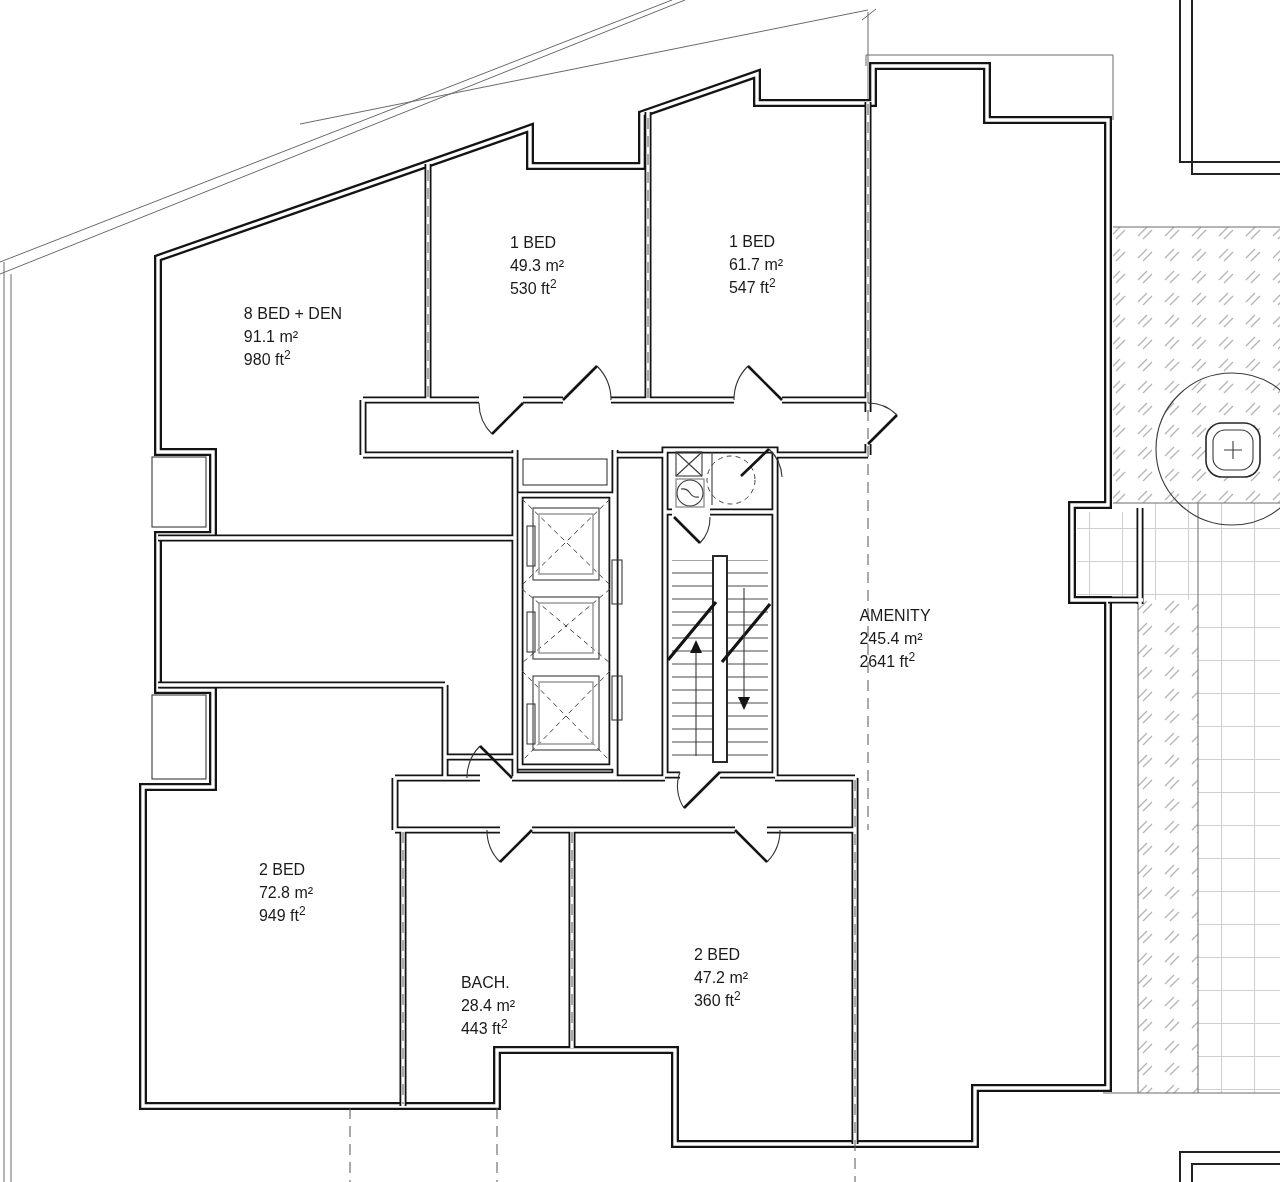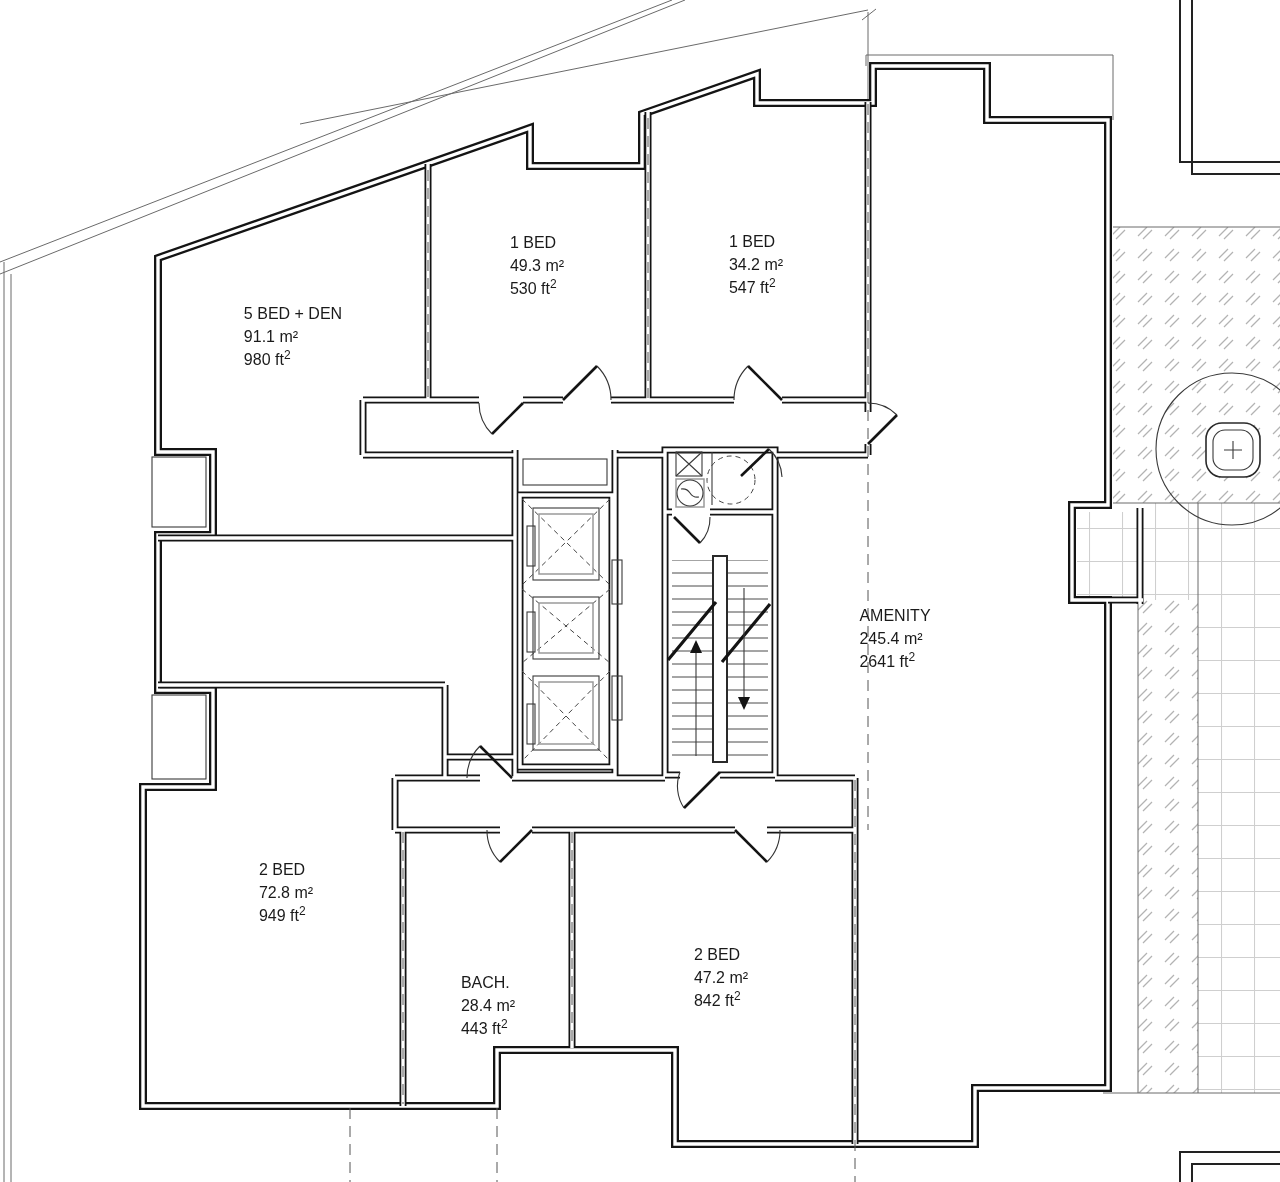--- a/index.html
+++ b/index.html
@@ -202,48 +202,48 @@
           <path class="arc" d="M767,862 A45,45 0 0 0 780,830"></path>
         </g>
     <g>
           <path class="leaf" d="M512,778 L480,746"></path>
           <path class="arc" d="M480,746 A45,45 0 0 0 467,778"></path>
         </g>
   </g>
 </svg>
 
   <div class="unit-label" style="left:293px;top:302px">
-    <span style="display:block">5 BED + DEN</span>
+    <span style="display:block">8 BED + DEN</span>
     <span style="display:block">91.1 m²</span>
     <span style="display:block"><span>980 ft</span><sup>2</sup></span>
   </div>
   <div class="unit-label" style="left:537px;top:231px">
     <span style="display:block">1 BED</span>
     <span style="display:block">49.3 m²</span>
     <span style="display:block"><span>530 ft</span><sup>2</sup></span>
   </div>
   <div class="unit-label" style="left:756px;top:230px">
     <span style="display:block">1 BED</span>
-    <span style="display:block">34.2 m²</span>
+    <span style="display:block">61.7 m²</span>
     <span style="display:block"><span>547 ft</span><sup>2</sup></span>
   </div>
   <div class="unit-label" style="left:895px;top:604px">
     <span style="display:block">AMENITY</span>
     <span style="display:block">245.4 m²</span>
     <span style="display:block"><span>2641 ft</span><sup>2</sup></span>
   </div>
   <div class="unit-label" style="left:286px;top:858px">
     <span style="display:block">2 BED</span>
     <span style="display:block">72.8 m²</span>
     <span style="display:block"><span>949 ft</span><sup>2</sup></span>
   </div>
   <div class="unit-label" style="left:488px;top:971px">
     <span style="display:block">BACH.</span>
     <span style="display:block">28.4 m²</span>
     <span style="display:block"><span>443 ft</span><sup>2</sup></span>
   </div>
   <div class="unit-label" style="left:721px;top:943px">
     <span style="display:block">2 BED</span>
     <span style="display:block">47.2 m²</span>
-    <span style="display:block"><span>842 ft</span><sup>2</sup></span>
+    <span style="display:block"><span>360 ft</span><sup>2</sup></span>
   </div>
 
 </div>
 
 </body></html>

